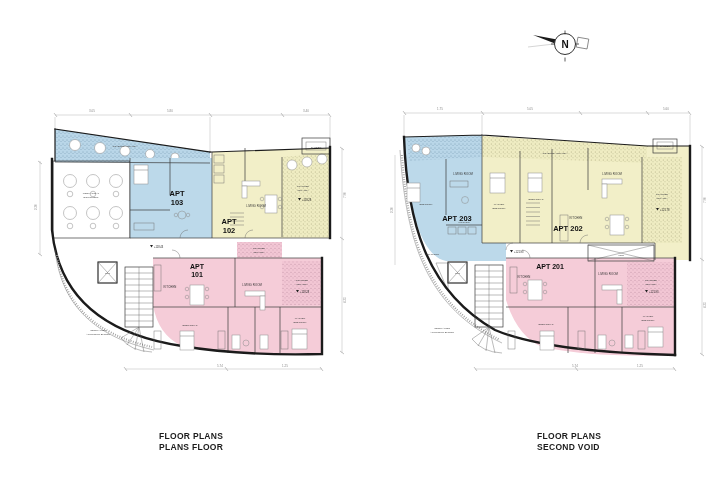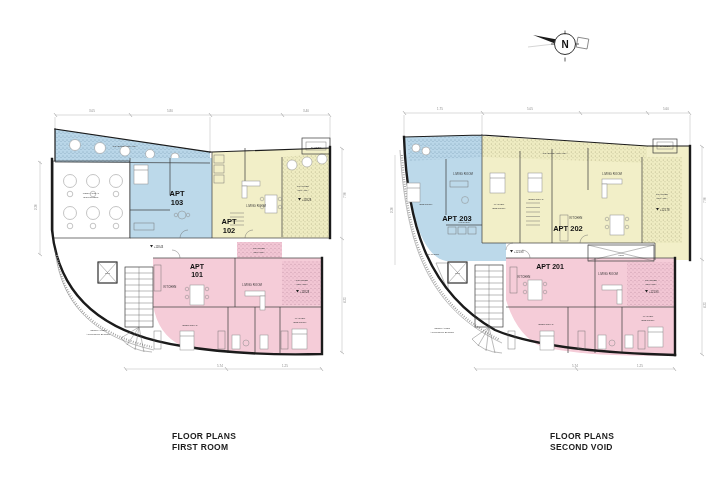--- a/index.html
+++ b/index.html
@@ -15,21 +15,21 @@
   .fur{stroke:#8a8a8a;stroke-width:0.5;fill:#ffffff;}
   .furn{stroke:#8a8a8a;stroke-width:0.5;fill:none;}
   .dim{stroke:#b0b0b0;stroke-width:0.45;fill:none;}
   .tick{stroke:#888;stroke-width:0.5;fill:none;}
   .dimt{font-size:3px;fill:#8a8a8a;text-anchor:middle;}
   .rl{font-size:2.8px;fill:#2f2f2f;text-anchor:middle;letter-spacing:0.1px;}
   .rls{font-size:2.5px;fill:#444;text-anchor:middle;}
   .apt7{font-size:7px;font-weight:bold;fill:#101010;text-anchor:middle;}
   .apt8{font-size:7.5px;font-weight:bold;fill:#101010;text-anchor:middle;}
   .lvl{font-size:2.6px;fill:#222;text-anchor:start;}
-  .title{position:absolute;font-size:8.5px;font-weight:bold;color:#1c1c1c;line-height:1.3;letter-spacing:0.3px;margin-left:13px;}
+  .title{position:absolute;font-size:8.5px;font-weight:bold;color:#1c1c1c;line-height:1.3;letter-spacing:0.3px;}
 </style>
 </head>
 <body>
 
 <div class="sheet">
 
   <svg width="0" height="0" style="position:absolute" aria-hidden="true">
     <defs>
       <pattern id="stB" width="4" height="4" patternUnits="userSpaceOnUse">
         <rect width="4" height="4" fill="#b9d6e8"></rect>
@@ -380,20 +380,20 @@
     <line x1="3" y1="27" x2="29" y2="24" stroke="#aaa" stroke-width="0.5"></line>
     <polygon points="8,15 40,21 39,27" fill="#1a1a1a"></polygon>
     <circle cx="40" cy="24" r="10.5" fill="#ffffff" stroke="#333" stroke-width="1"></circle>
     <path d="M40,10.5 v4 M40,37.5 v4 M26,24 h4 M50,24 h4" stroke="#333" stroke-width="0.8"></path>
     <rect x="52" y="18" width="11" height="10" fill="none" stroke="#666" stroke-width="0.7" transform="rotate(10 57 23)"></rect>
     <text x="40" y="28" text-anchor="middle" font-size="10" font-weight="bold" fill="#111">N</text>
   </svg>
 
   <div class="title" style="left:159px;top:431px;">
     <div>FLOOR PLANS</div>
-    <div>FIRST ROOM</div>
+    <div>PLANS FLOOR</div>
   </div>
   <div class="title" style="left:537px;top:431px;">
     <div>FLOOR PLANS</div>
     <div>SECOND VOID</div>
   </div>
 
 </div>
 
 </body></html>

